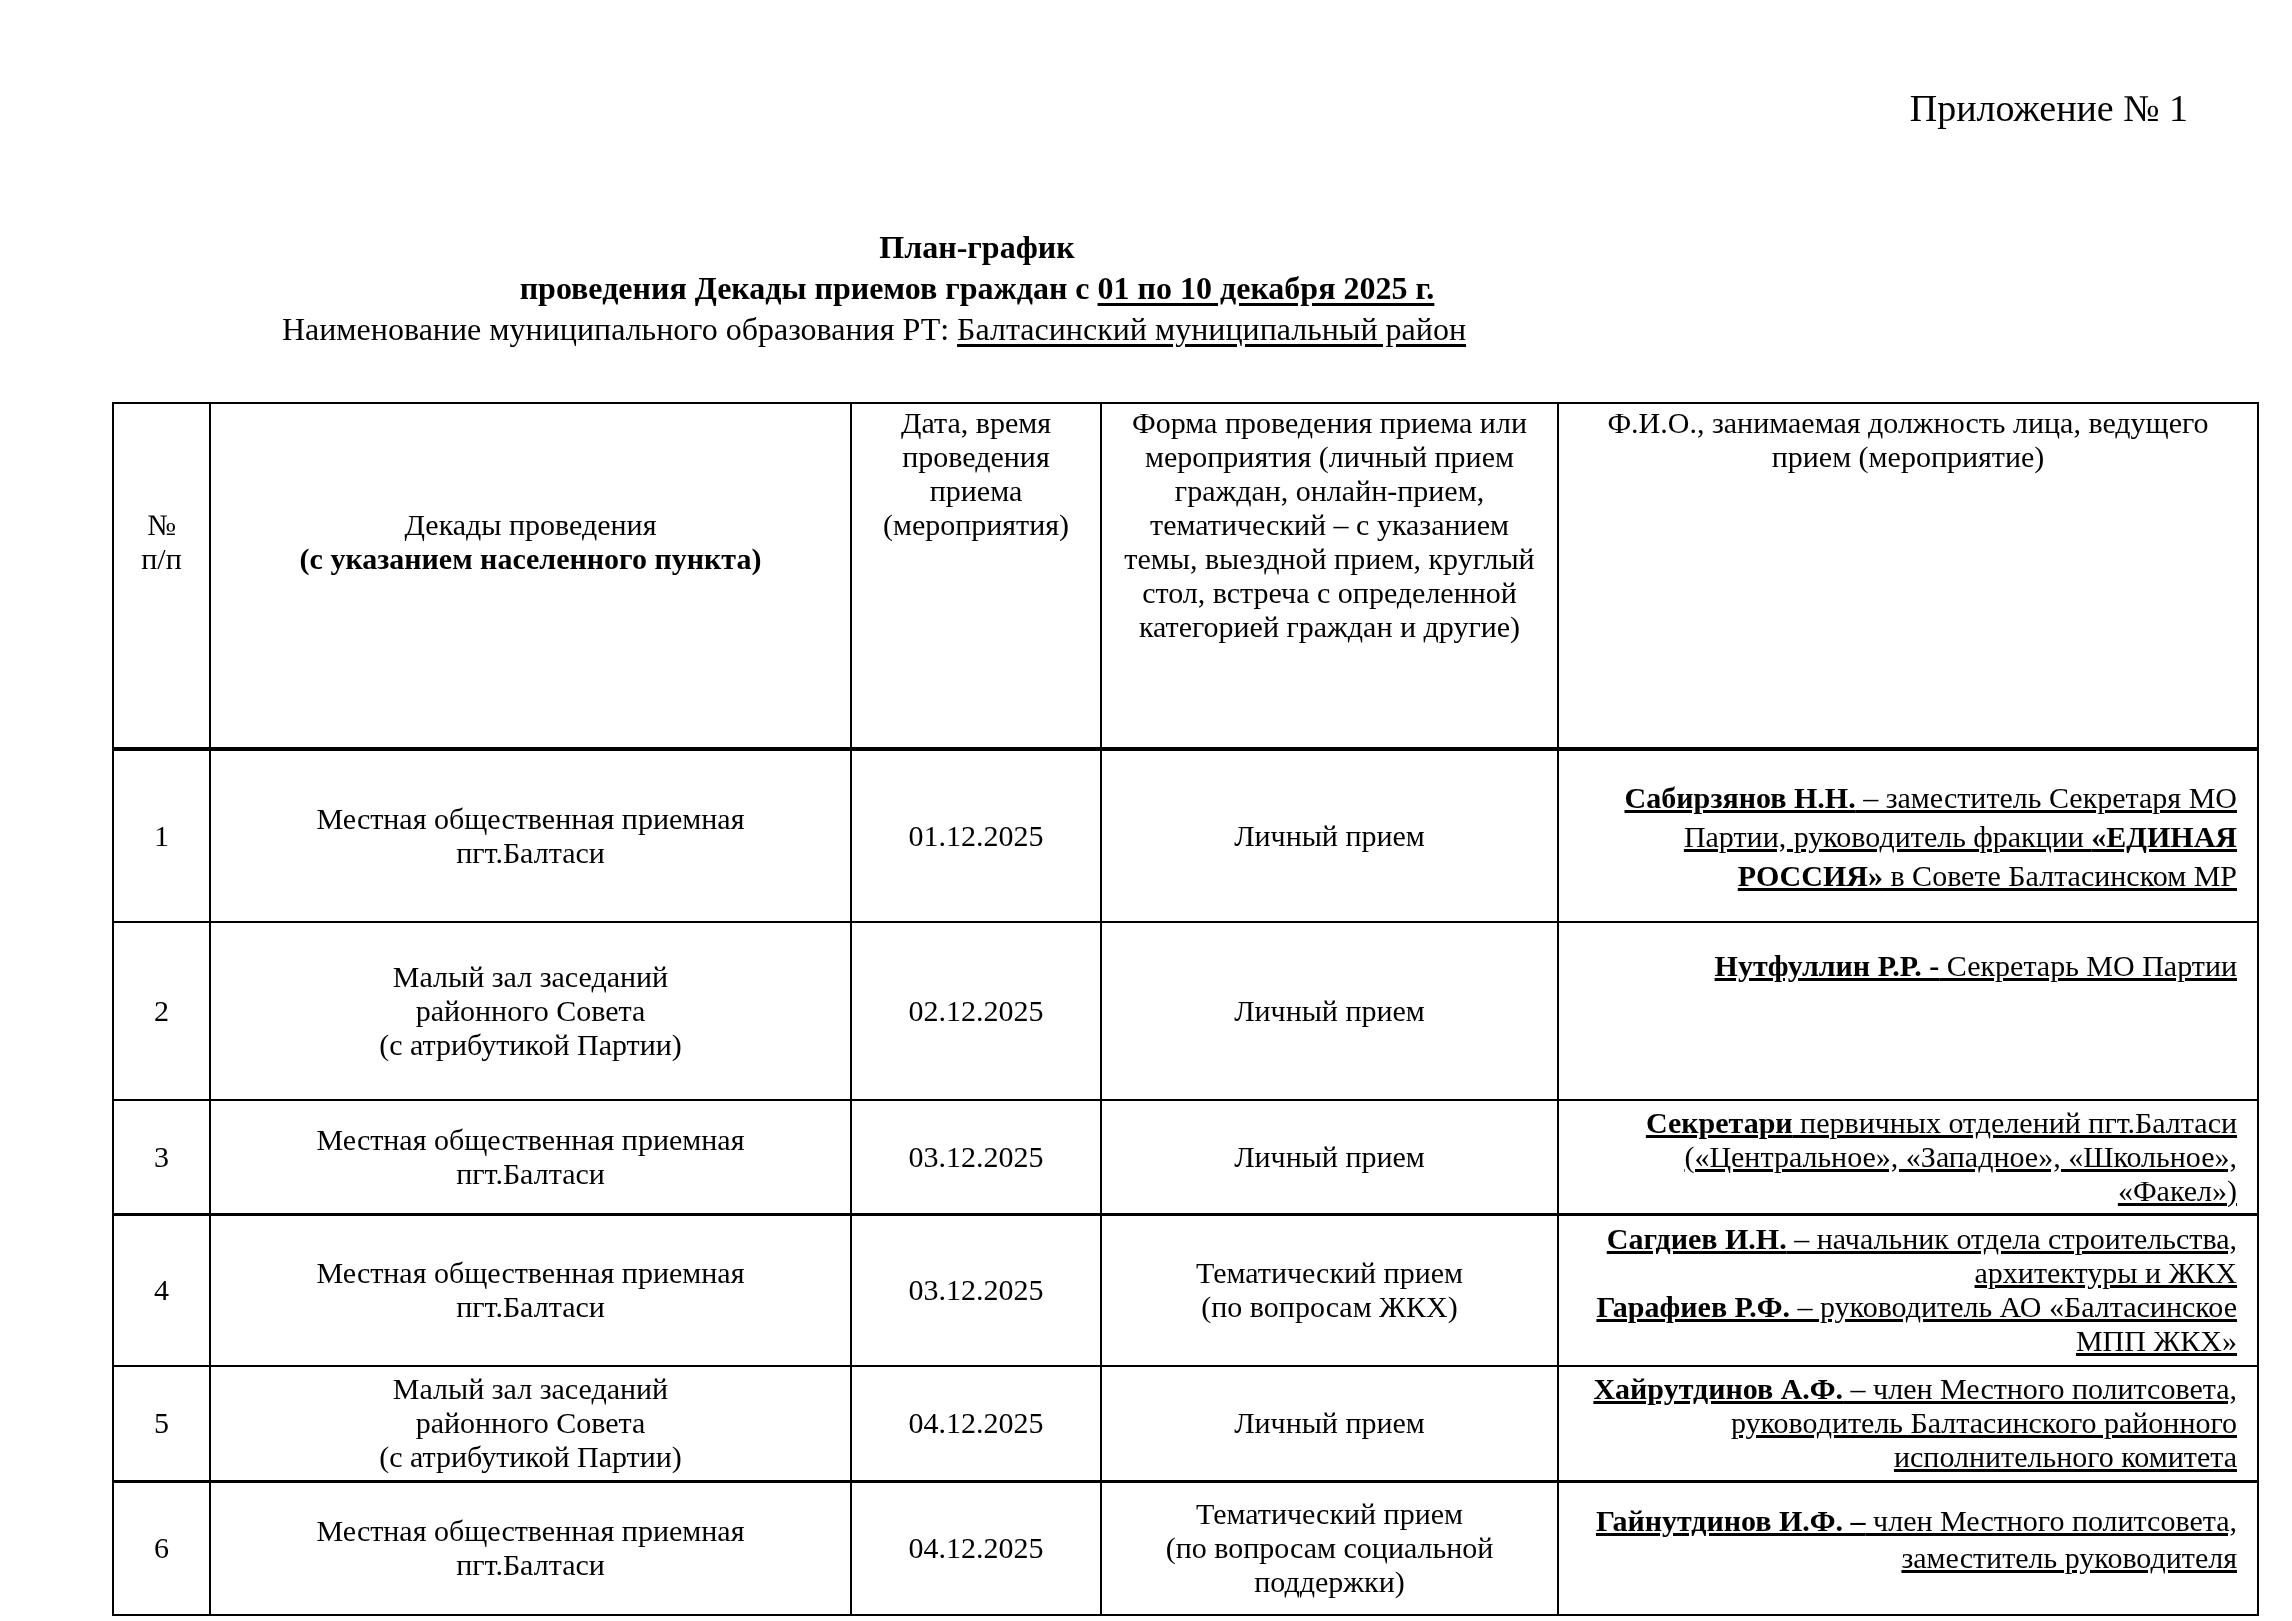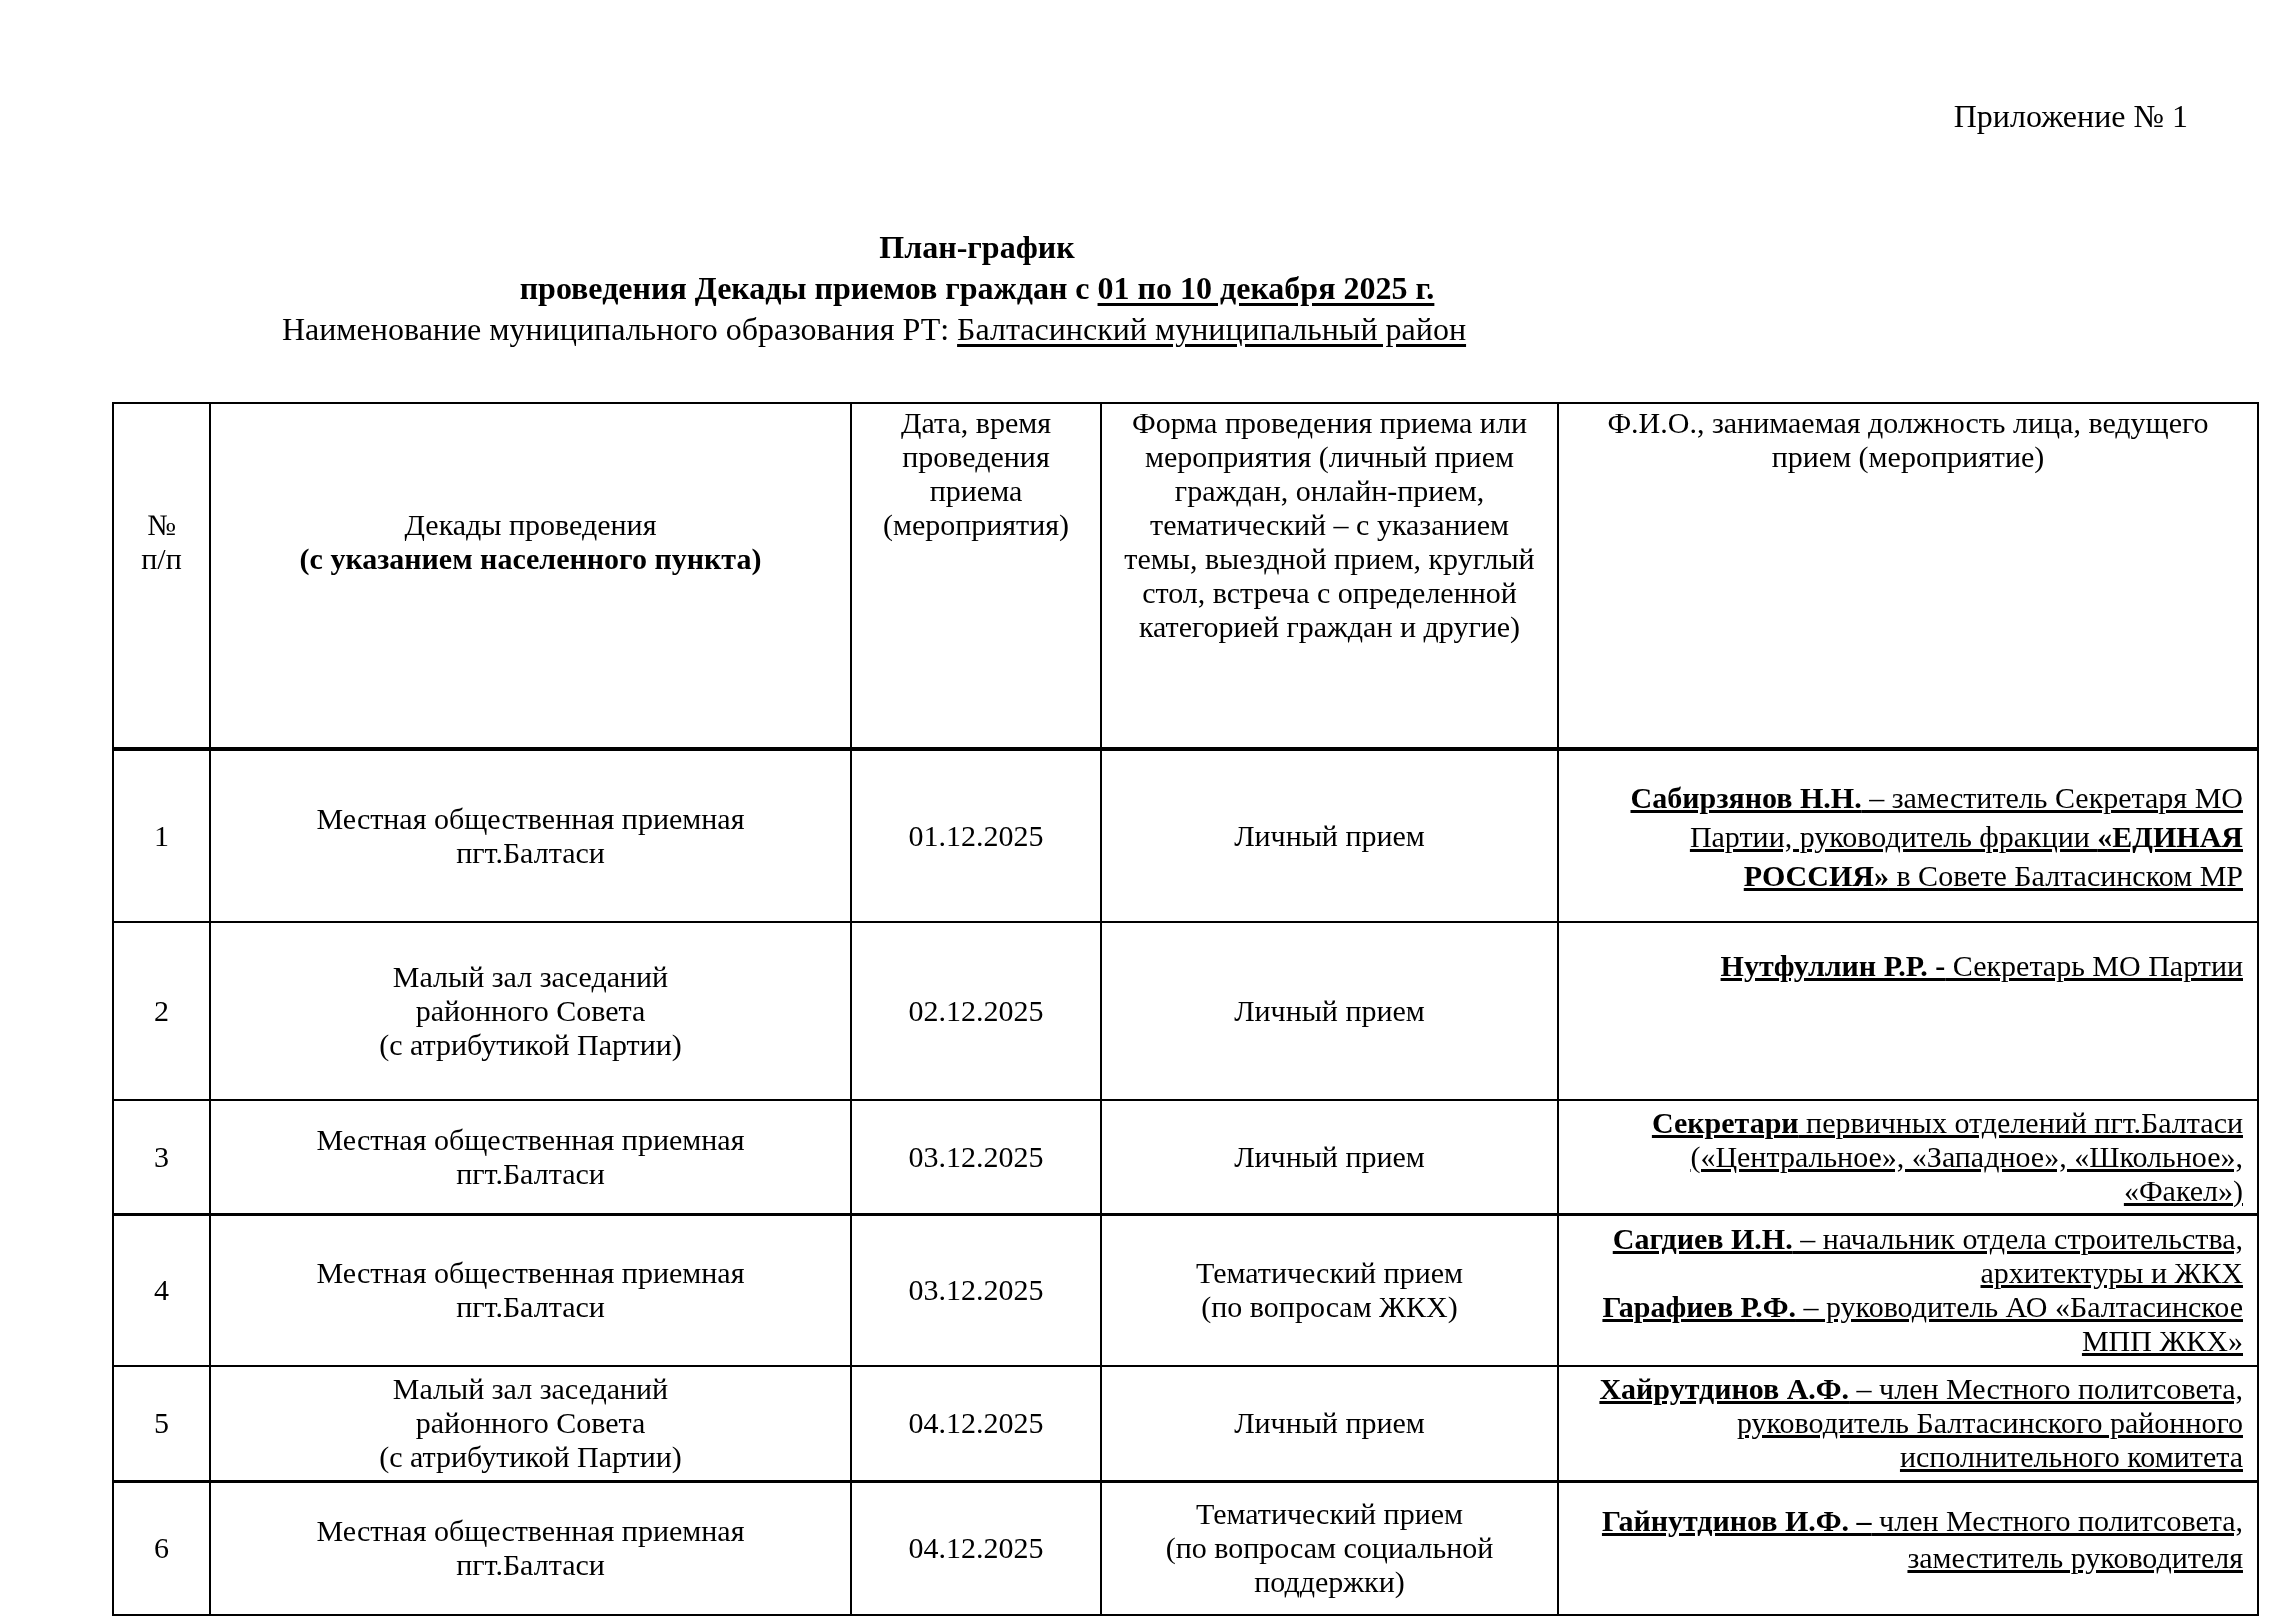--- a/index.html
+++ b/index.html
@@ -1,26 +1,26 @@
 <!DOCTYPE html>
 <html><head>
 <meta charset="utf-8">
 <style>
   html, body { margin: 0; padding: 0; background: #ffffff; }
   body { width: 2293px; height: 1621px; position: relative; overflow: hidden;
          font-family: "Liberation Serif", "DejaVu Serif", serif; color: #000; }
-  .appendix { position: absolute; right: 105px; top: 98px; font-size: 32px; }
+  .appendix { position: absolute; right: 105px; top: 86px; font-size: 38px; }
   .title-block { position: absolute; left: 0; width: 1954px; top: 227px; text-align: center; font-size: 32px; line-height: 41px; }
   .title-block .b { font-weight: bold; }
   .title-block .l1 { }
   .title-block .l2 { }
   .title-block .l3 { margin-left: -206px; }
   .u { text-decoration: underline; text-decoration-thickness: 2.9px; text-underline-offset: 3.9px; }
   table { position: absolute; left: 112px; top: 402px; border-collapse: collapse; table-layout: fixed; width: 2145px; }
-  td, th { border: 2px solid #000; font-size: 30px; line-height: 34px; padding: 0 14px; font-weight: normal; }
+  td, th { border: 2px solid #000; font-size: 30px; line-height: 34px; padding: 0 20px; font-weight: normal; }
   thead th { vertical-align: top; text-align: center; height: 272px; padding-top: 2px; border-bottom: 4.9px solid #000; }
   thead th.mid { vertical-align: middle; padding-bottom: 69px; }
   td { vertical-align: middle; text-align: center; }
   td.fio { text-align: right; padding-left: 11.8px; text-decoration: underline; }
   .r1 td { height: 170px; }
   .r2 td { height: 150px; }
   .r3 td { height: 112px; border-bottom-width: 3.9px; }
   .r4 td { height: 149px; border-radius: 6px; }
   .r5 td { height: 113px; border-bottom-width: 3.9px; }
   .r6 td { height: 112px; }

